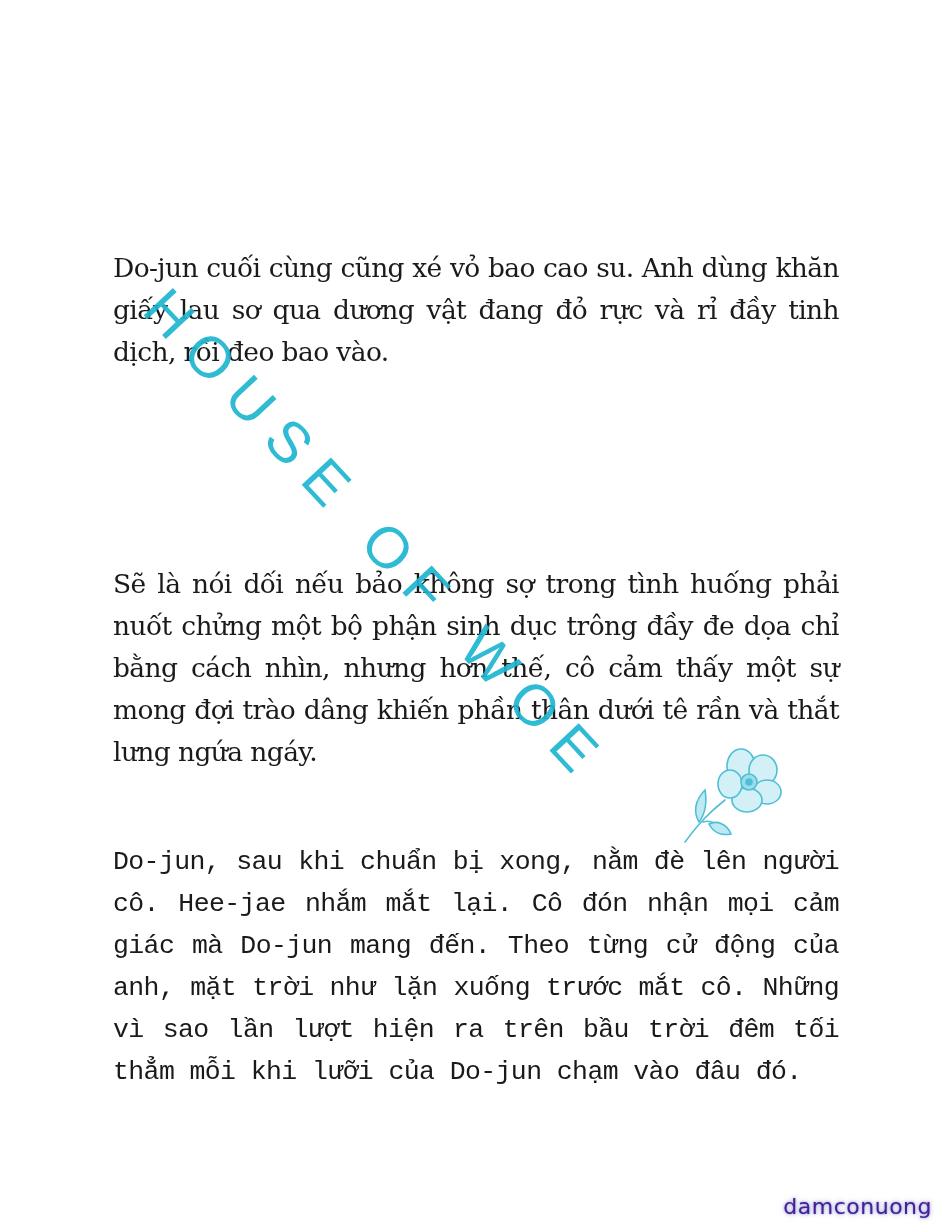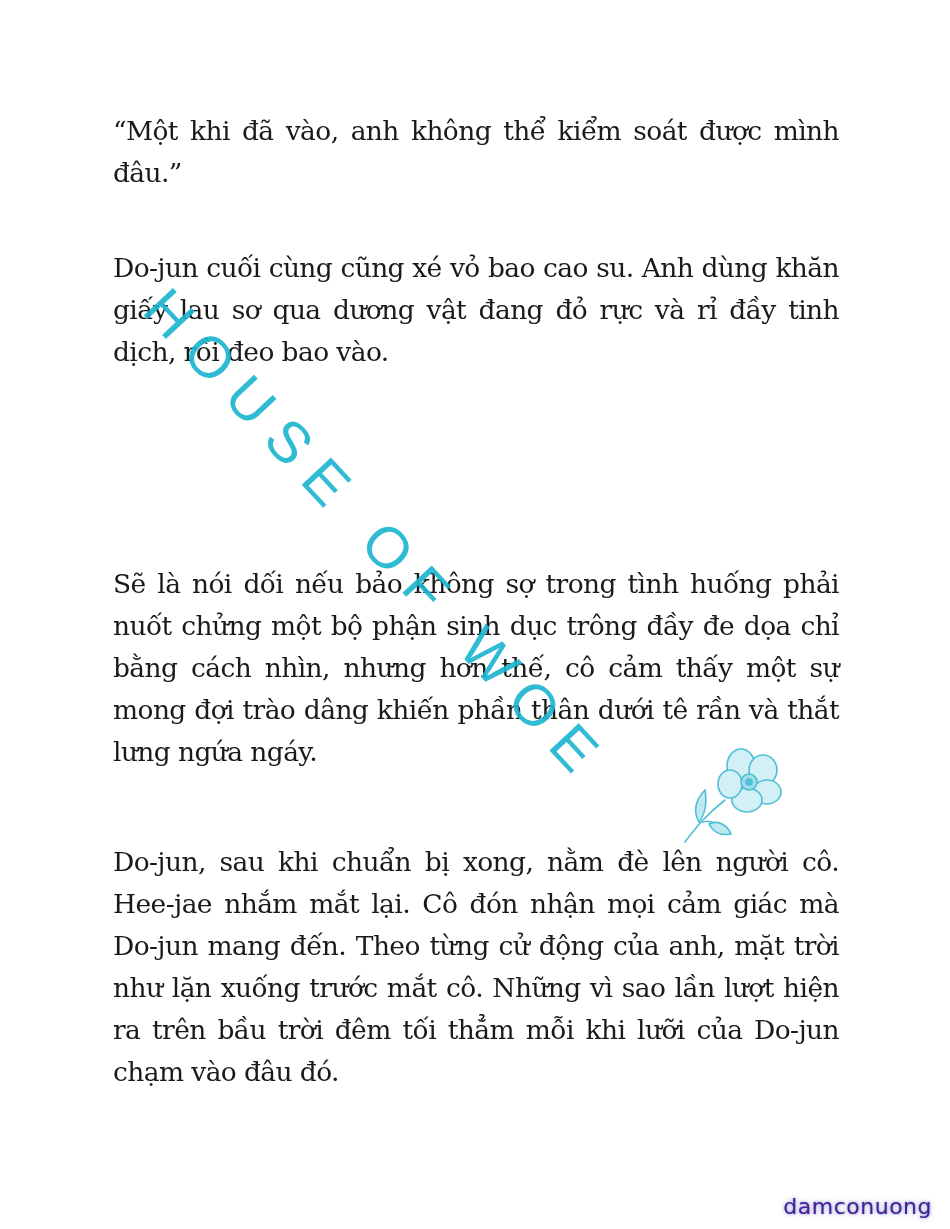--- a/index.html
+++ b/index.html
@@ -32,21 +32,21 @@
       letter-spacing: -0.6px;
       z-index: 1;
     }
     .para {
       margin: 0;
     }
     .p1 { top: 110px; }
     .p2 { top: 247px; }
     .p3 { top: 453px; }
     .p4 { top: 563px; }
-    .p5 { top: 841px; }
+    .p5 { top: 841px; font-family: Liberation Mono, monospace; }
 
     .watermark {
       position: absolute;
       left: 180px;
       top: 275px;
       width: 720px;
       height: 80px;
       transform-origin: 0 0;
       transform: rotate(47deg);
       font-family: "Liberation Sans", "DejaVu Sans", sans-serif;
@@ -78,21 +78,20 @@
       color: #4c1d95;
       text-shadow: 0 0 3px #9aa8d6, 0 0 6px #b7c2e8, 0 0 1px #8d9bd0;
       z-index: 3;
     }
   </style>
 </head>
 <body>
 
 <div class="page">
 
-  <p class="text-block para p1">“Một khi đã vào, anh không thể kiểm soát được mình đâu.”</p>
   <p class="text-block para p2">Do-jun cuối cùng cũng xé vỏ bao cao su. Anh dùng khăn giấy lau sơ qua dương vật đang đỏ rực và rỉ đầy tinh dịch, rồi đeo bao vào.</p>
   <p class="text-block para p4">Sẽ là nói dối nếu bảo không sợ trong tình huống phải nuốt chửng một bộ phận sinh dục trông đầy đe dọa chỉ bằng cách nhìn, nhưng hơn thế, cô cảm thấy một sự mong đợi trào dâng khiến phần thân dưới tê rần và thắt lưng ngứa ngáy.</p>
   <p class="text-block para p5">Do-jun, sau khi chuẩn bị xong, nằm đè lên người cô. Hee-jae nhắm mắt lại. Cô đón nhận mọi cảm giác mà Do-jun mang đến. Theo từng cử động của anh, mặt trời như lặn xuống trước mắt cô. Những vì sao lần lượt hiện ra trên bầu trời đêm tối thẳm mỗi khi lưỡi của Do-jun chạm vào đâu đó.</p>
 
   <div class="watermark">HOUSE OF WOE</div>
 
   <div class="flower">
     <svg width="110" height="105" viewBox="0 0 110 105" fill="none" stroke="#4fbfd6" stroke-width="1.6" stroke-linecap="round">
 
       <path d="M10 100 C 22 84, 32 72, 50 58"></path>

